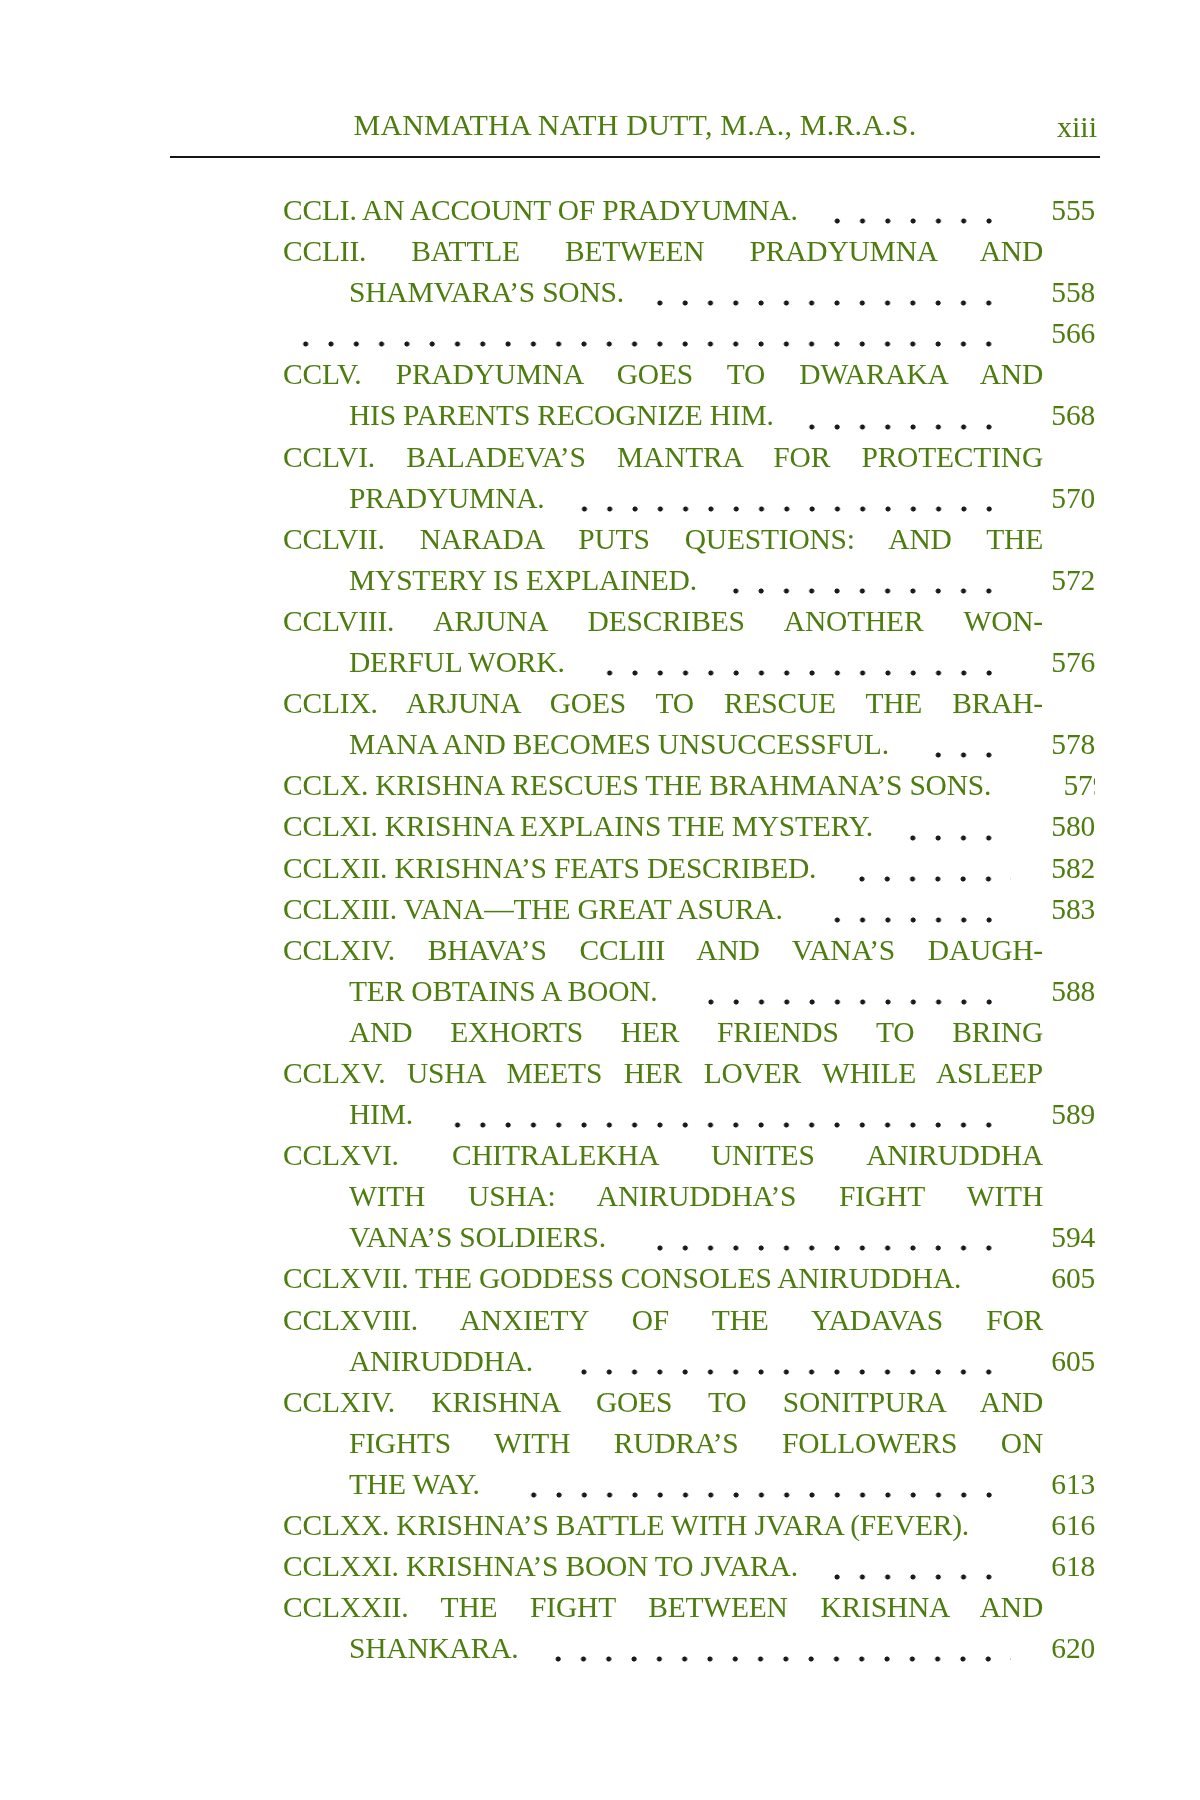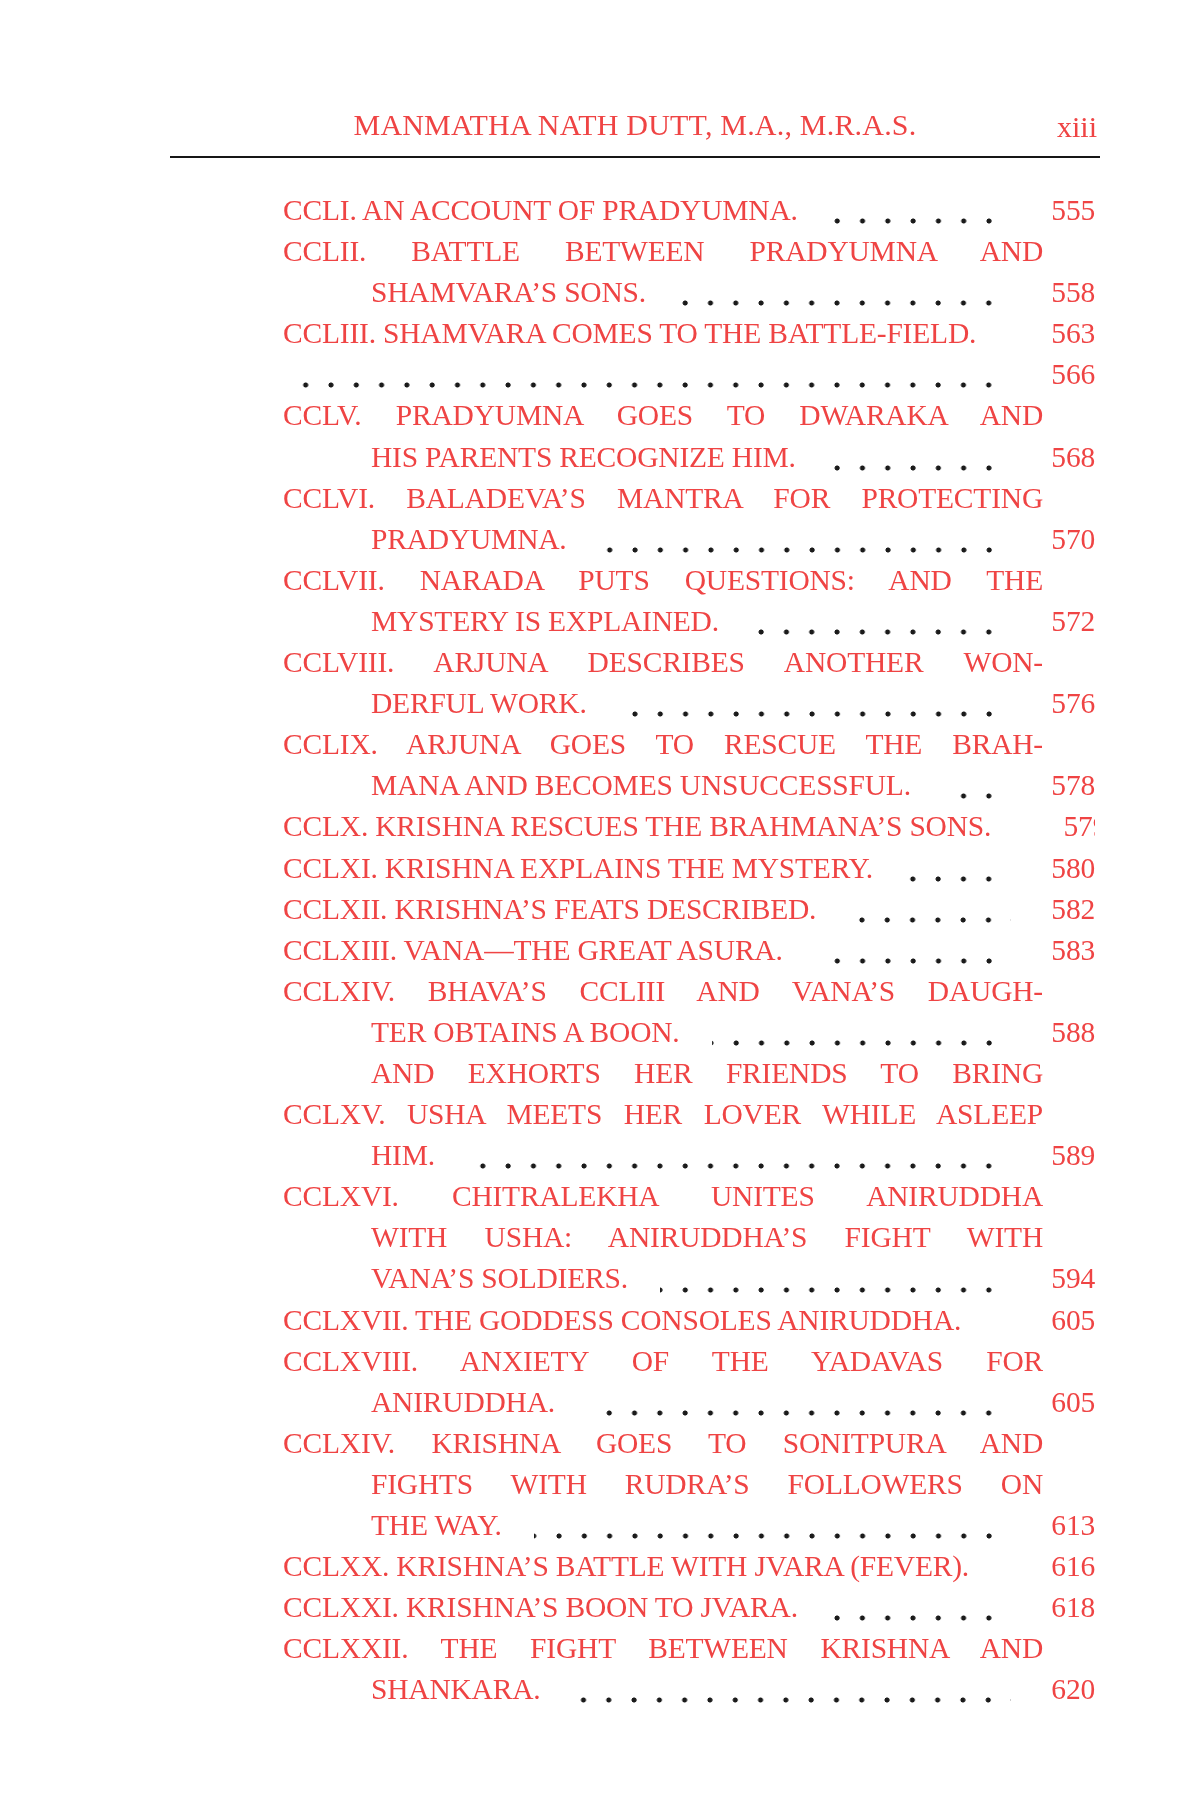--- a/index.html
+++ b/index.html
@@ -5,21 +5,21 @@
   html, body {
     margin: 0;
     padding: 0;
     background: #ffffff;
   }
   .page {
     position: relative;
     width: 1200px;
     height: 1800px;
     background: #ffffff;
-    color: #ef4444;
+    color: #4d7c0f;
     font-family: "Liberation Serif", serif;
     overflow: hidden;
   }
   
   .header-title {
     position: absolute;
     top: 108px;
     left: 170px;
     right: 100px;
     text-align: center;
@@ -52,21 +52,21 @@
     left: 283px;
     width: 812px;
   }
   .toc-line {
     height: 41.1px;
     line-height: 41.1px;
     overflow: hidden;
     font-size: 29.5px;
     letter-spacing: -0.2px;
   }
-  .toc-line.indent { margin-left: 88px; }
+  .toc-line.indent { margin-left: 66px; }
   
   .jline { text-align: justify; margin-right: 52px; }
   .jline::after {
     content: "";
     display: inline-block;
     width: 100%;
     height: 0;
   }
   
   .fline { display: flex; align-items: flex-end; gap: 20px; }
@@ -108,27 +108,20 @@
       <section class="toc-entry">
         <div class="toc-line jline"><span>CCLII. BATTLE BETWEEN PRADYUMNA AND</span></div>
         <div class="toc-line indent fline">
           <span class="title">SHAMVARA’S SONS.</span>
           <span class="leader dots"></span>
           <span class="pageno">558</span>
         </div>
       </section>
       <section class="toc-entry">
         <div class="toc-line fline">
-          <span class="title">CCLIII. SHAMVARA COMES TO THE BATTLE-FIELD.</span>
-          <span class="leader"></span>
-          <span class="pageno">563</span>
-        </div>
-      </section>
-      <section class="toc-entry">
-        <div class="toc-line fline">
           <span class="leader dots"></span>
           <span class="pageno">566</span>
         </div>
       </section>
       <section class="toc-entry">
         <div class="toc-line jline"><span>CCLV. PRADYUMNA GOES TO DWARAKA AND</span></div>
         <div class="toc-line indent fline">
           <span class="title">HIS PARENTS RECOGNIZE HIM.</span>
           <span class="leader dots"></span>
           <span class="pageno">568</span>

